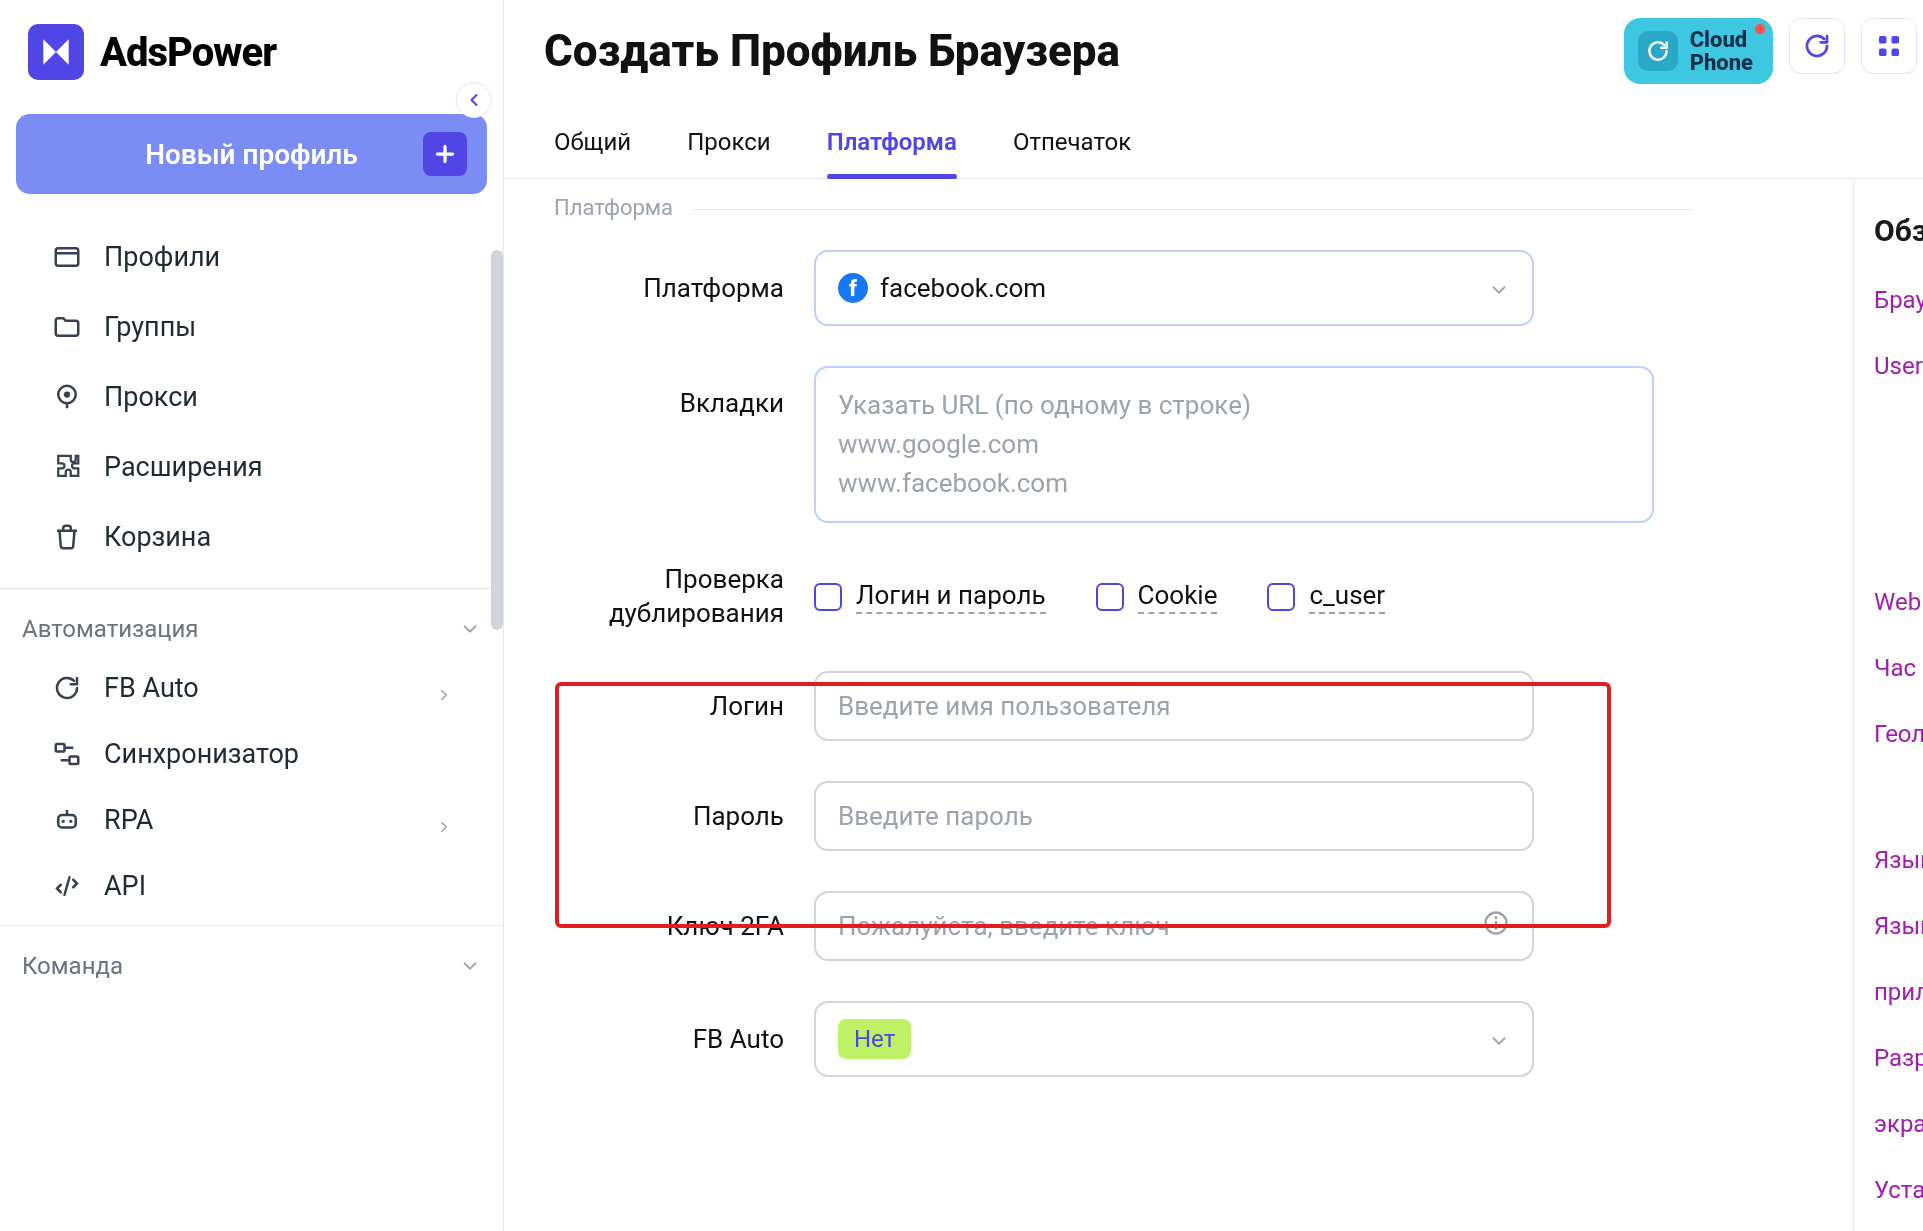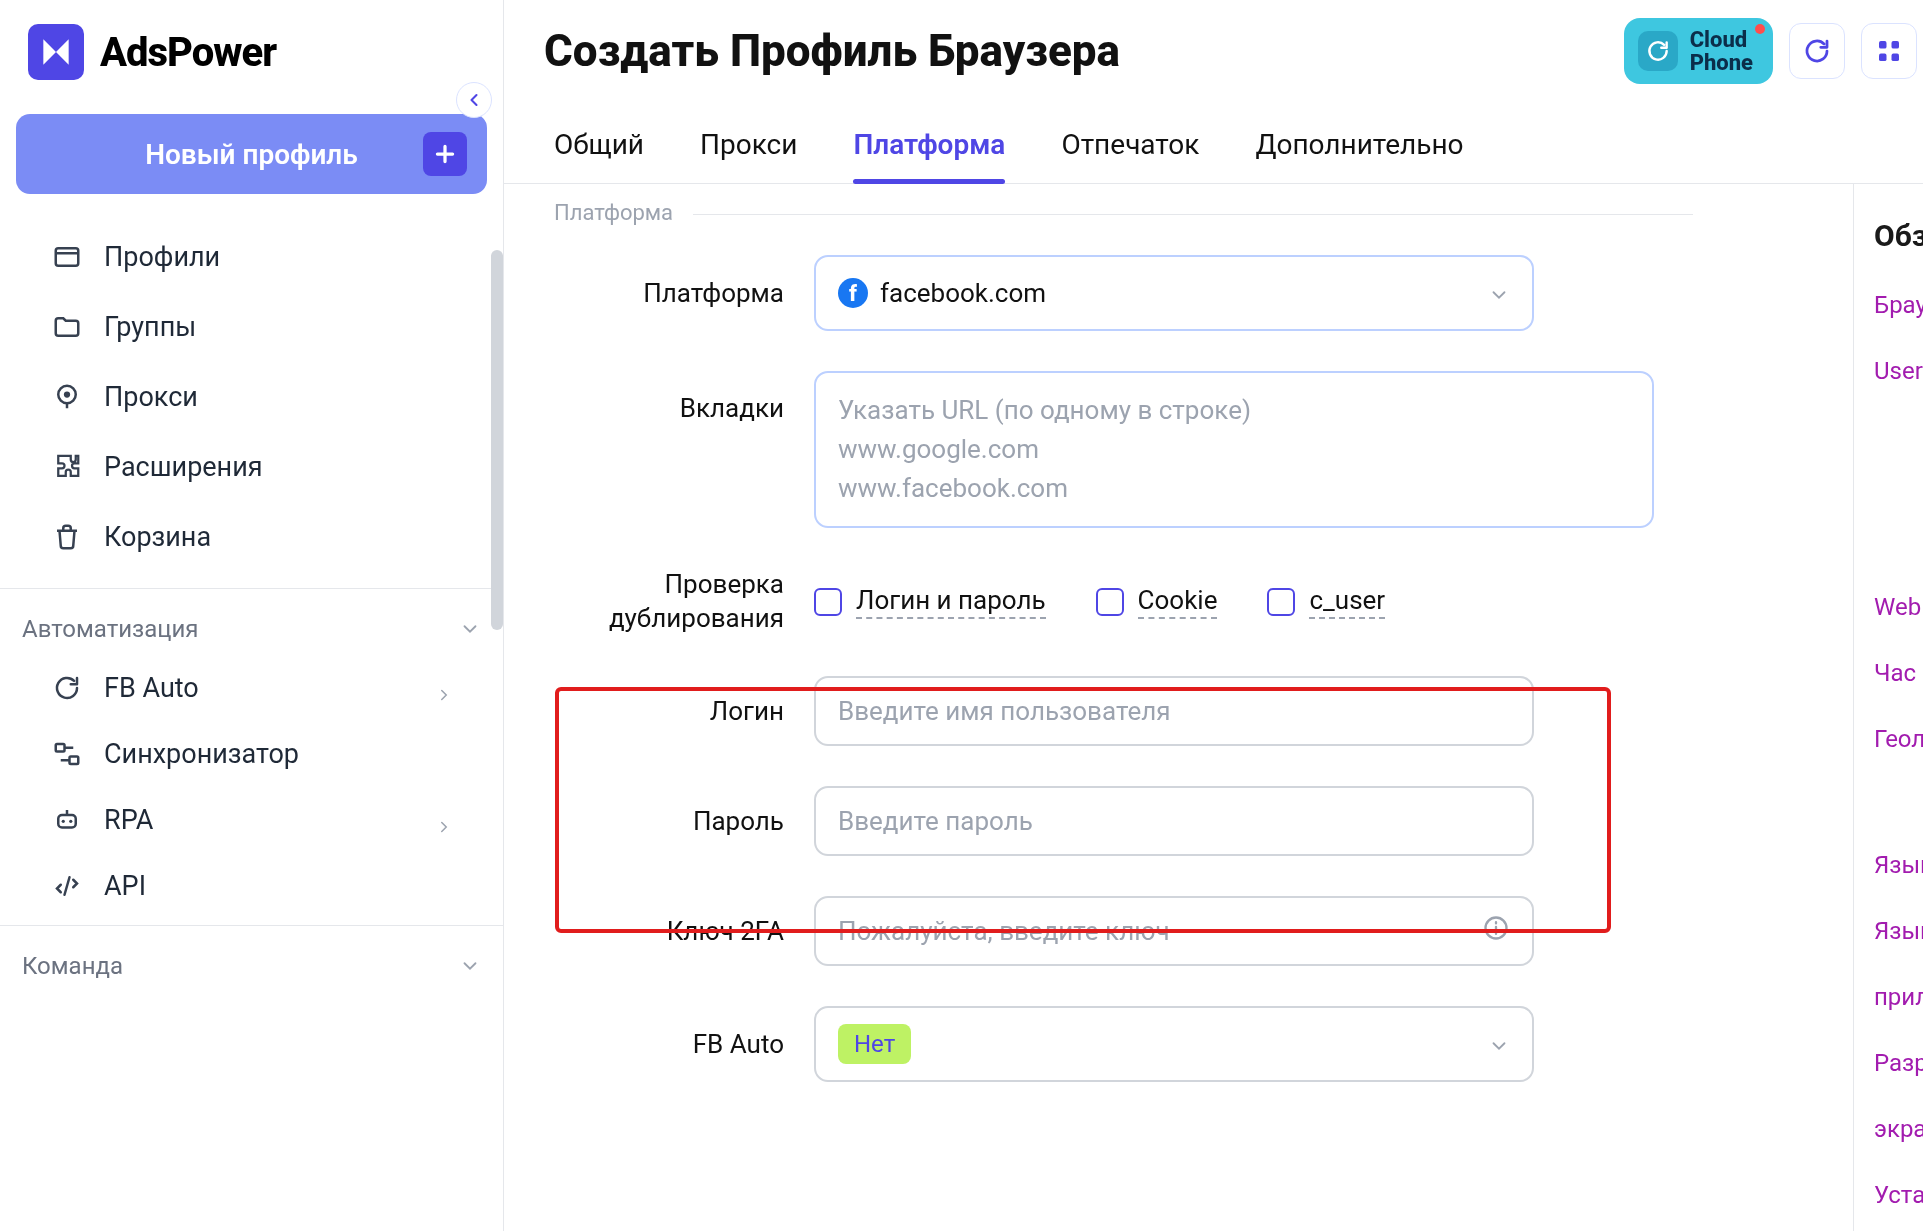--- a/index.html
+++ b/index.html
@@ -166,21 +166,21 @@
   justify-content: space-between;
   padding: 18px 6px 0 40px;
 }
 .page-title {
   font-size: 44px;
   font-weight: 800;
   color: #111;
 }
 .top-actions {
   display: flex;
-  align-items: center;
+  align-items: flex-start;
   gap: 16px;
 }
 .cloud-phone {
   background: #3ec7e0;
   border-radius: 16px;
   padding: 10px 20px 10px 14px;
   display: flex;
   align-items: center;
   gap: 12px;
   position: relative;
@@ -224,21 +224,21 @@
 }
 .icon-btn svg { width: 30px; height: 30px; }
 
 .tabs {
   display: flex;
   gap: 56px;
   padding: 44px 50px 0 50px;
   border-bottom: 1px solid #e5e7eb;
 }
 .tab {
-  font-size: 28px;
+  font-size: 24px;
   color: #111;
   padding-bottom: 22px;
   cursor: pointer;
   position: relative;
 }
 .tab.active {
   color: #4f46e5;
   font-weight: 600;
 }
 .tab.active::after {
@@ -573,21 +573,20 @@
             </svg>
         </div>
       </div>
     </div>
 
     <div class="tabs">
       <div class="tab">Общий</div>
       <div class="tab">Прокси</div>
       <div class="tab active">Платформа</div>
       <div class="tab">Отпечаток</div>
-      <div class="tab">Дополнительно</div>
     </div>
 
     <div class="content">
       <div class="form-area">
 
         <div class="section-label">
           <span>Платформа</span><span class="line"></span>
         </div>
 
         <div class="field-row">

